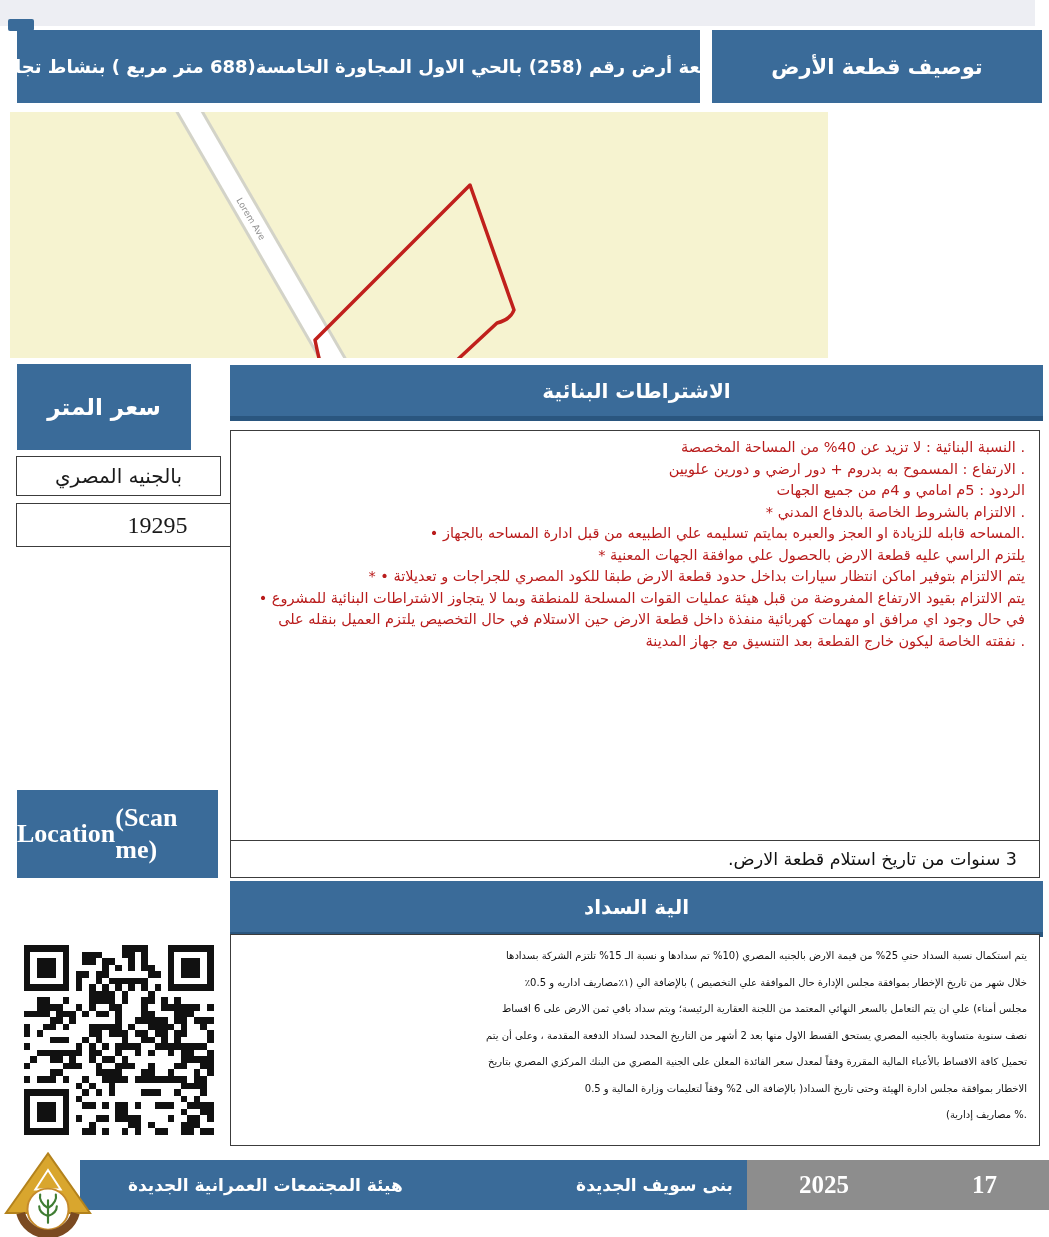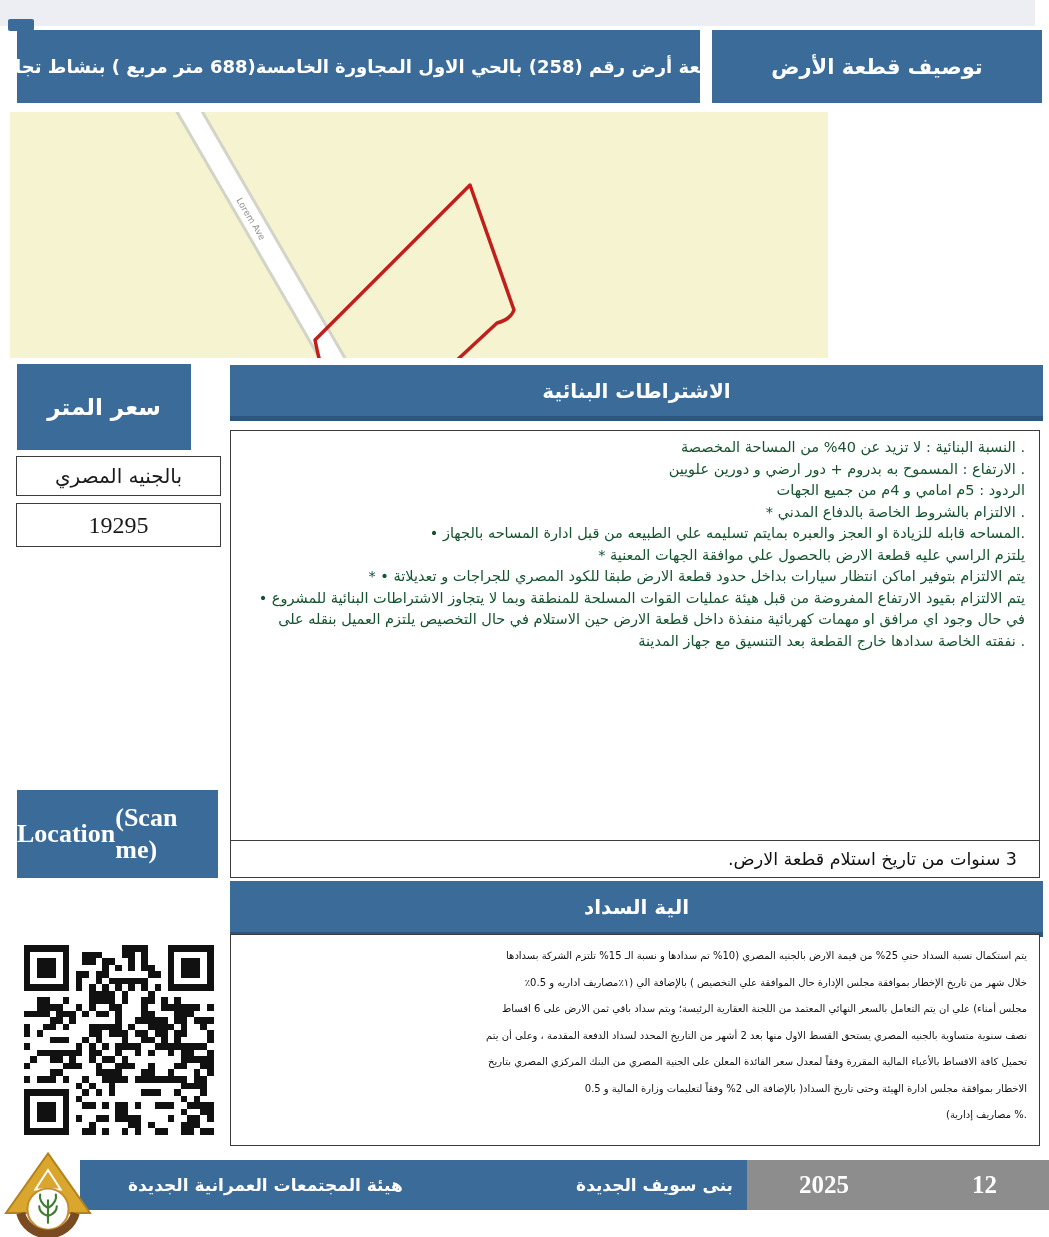--- a/index.html
+++ b/index.html
@@ -21,29 +21,29 @@
   .hdr-left{position:absolute;left:17px;top:30px;width:683px;height:73px;font-size:18px;white-space:nowrap;}
   .hdr-right{position:absolute;left:712px;top:30px;width:330px;height:73px;font-size:21px;}
 
   .map{position:absolute;left:10px;top:112px;width:818px;height:246px;background:var(--map-bg);}
   .map svg{display:block;width:100%;height:100%;}
 
   .price-hdr{position:absolute;left:17px;top:364px;width:174px;height:86px;font-size:23px;}
   .bordered{background:#ffffff;border:1.5px solid #3c3c3c;display:flex;align-items:center;justify-content:center;}
   .price-cur{position:absolute;left:16px;top:456px;width:203px;height:38px;font-size:20px;color:#1a1a1a;}
   .price-val{position:absolute;left:16px;top:503px;width:203px;height:42px;font-size:24px;color:#1a1a1a;
-    font-family:"Liberation Serif","DejaVu Serif",serif;}
+    font-family:"Liberation Serif","DejaVu Serif",serif;padding-left:39px;}
 
   .sec-hdr{position:absolute;left:230px;width:813px;height:56px;background:var(--accent);
     border-bottom:5px solid var(--accent-dark);color:#fff;font-weight:bold;font-size:20px;
     display:flex;align-items:center;justify-content:center;box-sizing:border-box;}
   .req-hdr{top:365px;}
   .req-box{position:absolute;left:230px;top:430px;width:810px;height:440px;background:#fff;
     border:1px solid #3c3c3c;box-sizing:border-box;direction:rtl;text-align:right;
-    padding:6px 14px 0 10px;color:#14532d;}
+    padding:6px 14px 0 10px;color:#b91c1c;}
   .req-box .line{font-size:14.5px;line-height:21.5px;white-space:nowrap;}
 
   .dur-hdr{top:787px;}
   .dur-box{position:absolute;left:230px;top:840px;width:810px;height:38px;background:#fff;
     border:1px solid #3c3c3c;box-sizing:border-box;direction:rtl;text-align:right;
     padding:0 22px 0 8px;display:flex;align-items:center;font-size:17.5px;color:#111;}
 
   .pay-hdr{top:881px;}
   .pay-box{position:absolute;left:230px;top:934px;width:810px;height:212px;background:#fff;
     border:1px solid #3c3c3c;box-sizing:border-box;direction:rtl;text-align:right;
@@ -95,21 +95,21 @@
   <div class="req-box">
     <div class="line">. النسبة البنائية : لا تزيد عن 40% من المساحة المخصصة</div>
     <div class="line">. الارتفاع : المسموح به بدروم + دور ارضي و دورين علويين</div>
     <div class="line">الردود : 5م امامي و 4م من جميع  الجهات</div>
     <div class="line">. الالتزام بالشروط الخاصة بالدفاع المدني *</div>
     <div class="line">.المساحه قابله للزيادة او العجز والعبره بمايتم تسليمه علي الطبيعه من قبل ادارة المساحه بالجهاز •</div>
     <div class="line">يلتزم الراسي عليه قطعة الارض بالحصول علي موافقة الجهات المعنية *</div>
     <div class="line">يتم الالتزام بتوفير  اماكن انتظار سيارات بداخل حدود قطعة الارض طبقا للكود المصري للجراجات و تعديلاتة • *</div>
     <div class="line">يتم الالتزام بقيود الارتفاع المفروضة من قبل هيئة عمليات القوات المسلحة للمنطقة وبما لا يتجاوز الاشتراطات البنائية للمشروع •</div>
     <div class="line">في حال وجود اي مرافق او مهمات كهربائية منفذة داخل قطعة الارض حين الاستلام في حال التخصيص يلتزم العميل بنقله على</div>
-    <div class="line">. نفقته الخاصة سدادها خارج القطعة بعد التنسيق مع جهاز المدينة</div>
+    <div class="line">. نفقته الخاصة ليكون خارج القطعة بعد التنسيق مع جهاز المدينة</div>
   </div>
 
   <div class="dur-box">3 سنوات من تاريخ استلام قطعة الارض.</div>
 
   <div class="sec-hdr pay-hdr" dir="rtl">الية السداد</div>
   <div class="pay-box">
     <div class="line">يتم استكمال نسبة السداد حتي 25% من قيمة الارض بالجنيه المصري (10% تم سدادها و نسبة الـ 15% تلتزم الشركة بسدادها</div>
     <div class="line">خلال شهر من تاريخ الإخطار بموافقة مجلس الإدارة حال الموافقة علي التخصيص ) بالإضافة الي (١٪مصاريف اداريه و 0.5٪</div>
     <div class="line">مجلس أمناء) علي ان يتم التعامل بالسعر النهائي المعتمد من اللجنة العقارية الرئيسة؛ ويتم سداد باقي ثمن الارض على 6  اقساط</div>
     <div class="line">نصف سنوية متساوية بالجنيه المصري يستحق القسط الاول منها بعد 2 أشهر من التاريخ المحدد لسداد الدفعة المقدمة ، وعلى أن يتم</div>
@@ -530,21 +530,21 @@
         </g>
       </svg>
     </div>
 
   <div class="foot-blue">
     <span dir="rtl">هيئة المجتمعات العمرانية الجديدة</span>
     <span dir="rtl">بنى سويف الجديدة</span>
   </div>
   <div class="foot-gray">
     <span>2025</span>
-    <span>12</span>
+    <span>17</span>
   </div>
 
   <svg class="logo" viewBox="0 0 90 88">
     <polygon points="45,3 88,64 2,64" fill="#d9a62e" stroke="#b3821c" stroke-width="2"></polygon>
     <polygon points="45,20 58,40 32,40" fill="none" stroke="#ffffff" stroke-width="2"></polygon>
     <circle cx="45" cy="60" r="21" fill="#ffffff" stroke="#c58a2a" stroke-width="2"></circle>
     <path d="M45 74 L45 51 M45 59 C38 55 36 49 37 45 M45 59 C52 55 54 49 53 45
              M45 67 C39 65 36 61 36 57 M45 67 C51 65 54 61 54 57" stroke="#3f7d33" stroke-width="2.2" fill="none" stroke-linecap="round"></path>
     <path d="M17 64 A29 29 0 0 0 73 64" stroke="#7a4a21" stroke-width="9" fill="none"></path>
   </svg>

